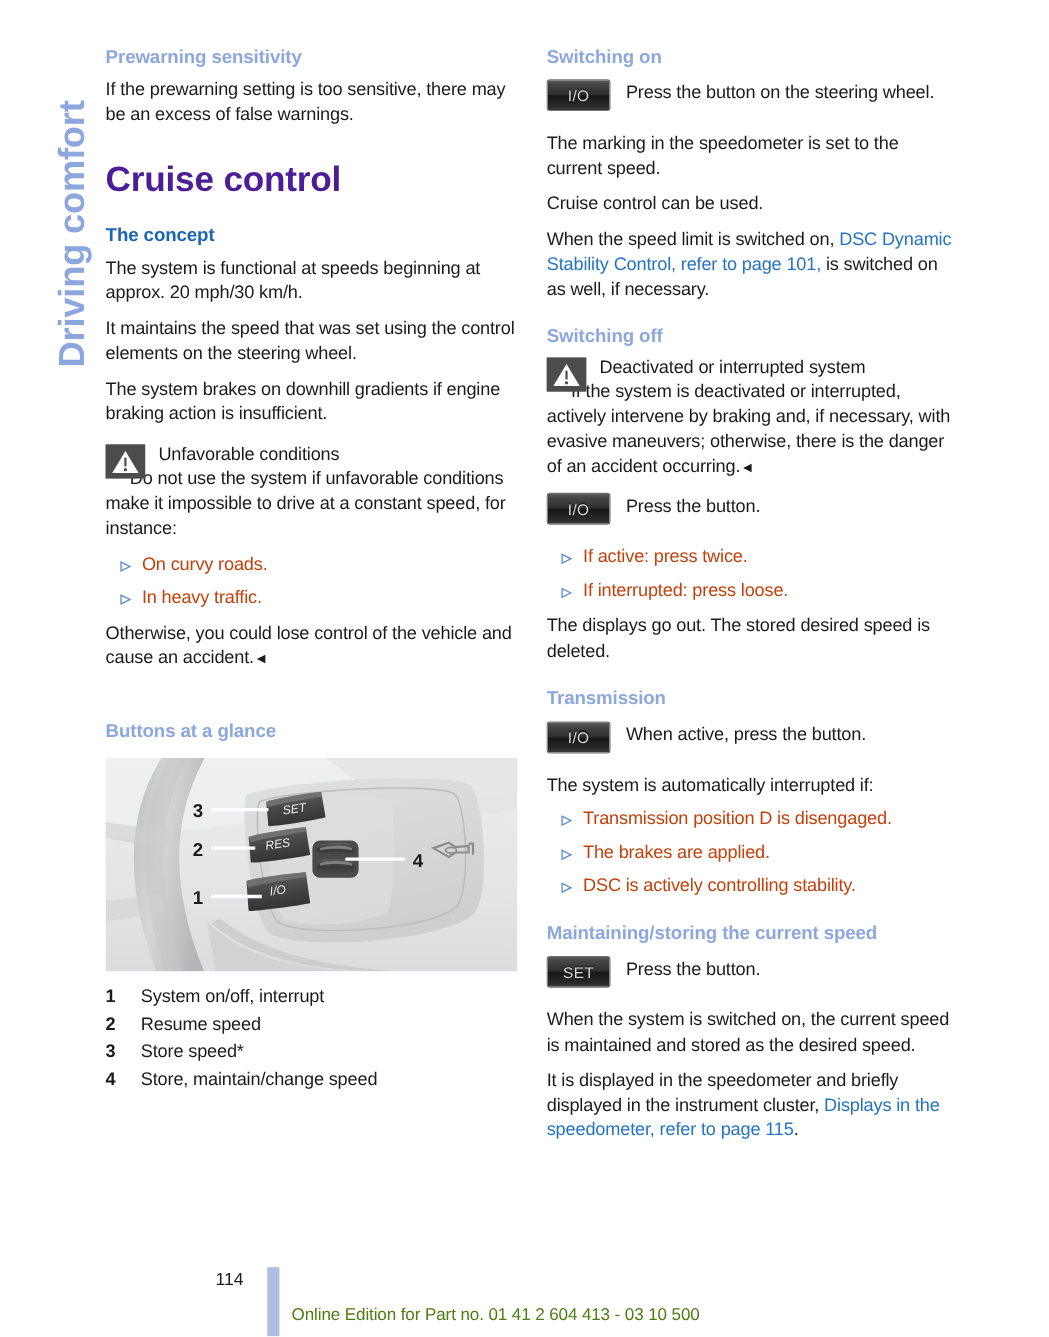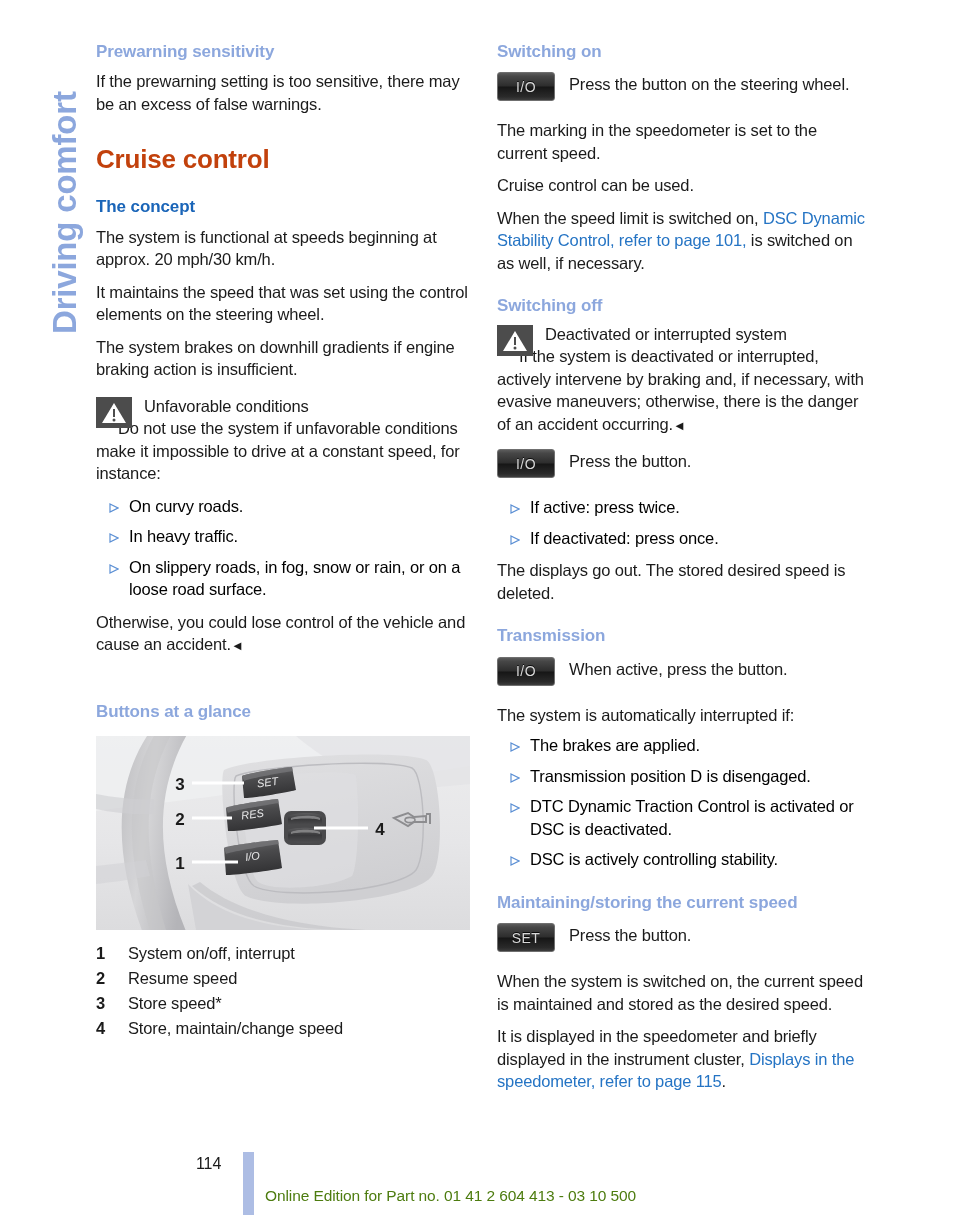--- a/index.html
+++ b/index.html
@@ -47,23 +47,23 @@
   .col {
     position: absolute;
     top: 42px;
     width: 374px;
   }
   .col-left  { left: 96px; }
   .col-right { left: 497px; }
 
   
   h1.title {
-    font-size: 26px;
+    font-size: 32px;
     font-weight: bold;
-    color: #c2410c;
+    color: #4c1d95;
     margin: 0 0 0 0;
     letter-spacing: -0.2px;
     line-height: 1.15;
   }
   h2.head2 {
     font-size: 17px;
     font-weight: bold;
     color: #1a65b8;
     margin: 0;
     letter-spacing: -0.1px;
@@ -104,21 +104,21 @@
   ul.bullets {
     list-style: none;
     margin: 0;
     padding: 0;
   }
   ul.bullets li {
     position: relative;
     padding-left: 33px;
     font-size: 16.5px;
     line-height: 22.5px;
-    color: #000000;
+    color: #c2410c;
     letter-spacing: -0.15px;
     margin-bottom: 8px;
   }
   ul.bullets li:last-child { margin-bottom: 0; }
   .tri {
     position: absolute;
     left: 6px;
     top: 8px;
     width: 0;
     height: 0;
@@ -299,28 +299,20 @@
         </span>
         <span>On curvy roads.</span>
       </li>
       <li>
         <span class="tri">
           <svg width="10" height="10" viewBox="0 0 10 10">
               <polygon points="1,1 9,5 1,9" fill="none" stroke="#5b8fd4" stroke-width="1.2"></polygon>
             </svg>
         </span>
         <span>In heavy traffic.</span>
-      </li>
-      <li>
-        <span class="tri">
-          <svg width="10" height="10" viewBox="0 0 10 10">
-              <polygon points="1,1 9,5 1,9" fill="none" stroke="#5b8fd4" stroke-width="1.2"></polygon>
-            </svg>
-        </span>
-        <span>On slippery roads, in fog, snow or rain, or on a loose road surface.</span>
       </li>
     </ul>
 
     <div class="sp-10"></div>
 
     <p class="body"><span>Otherwise, you could lose control of the vehicle and cause an accident.</span><span class="endmark">◄</span></p>
 
     <div class="sp-26"></div>
 
 
@@ -494,21 +486,21 @@
             </svg>
         </span>
         <span>If active: press twice.</span>
       </li>
       <li>
         <span class="tri">
           <svg width="10" height="10" viewBox="0 0 10 10">
               <polygon points="1,1 9,5 1,9" fill="none" stroke="#5b8fd4" stroke-width="1.2"></polygon>
             </svg>
         </span>
-        <span>If deactivated: press once.</span>
+        <span>If interrupted: press loose.</span>
       </li>
     </ul>
 
     <div class="sp-10"></div>
 
     <p class="body">The displays go out. The stored desired speed is deleted.</p>
 
     <div class="sp-22"></div>
 
     <h3 class="head3">Transmission</h3>
@@ -526,37 +518,29 @@
 
     <div class="sp-8"></div>
 
     <ul class="bullets">
       <li>
         <span class="tri">
           <svg width="10" height="10" viewBox="0 0 10 10">
               <polygon points="1,1 9,5 1,9" fill="none" stroke="#5b8fd4" stroke-width="1.2"></polygon>
             </svg>
         </span>
+        <span>Transmission position D is disengaged.</span>
+      </li>
+      <li>
+        <span class="tri">
+          <svg width="10" height="10" viewBox="0 0 10 10">
+              <polygon points="1,1 9,5 1,9" fill="none" stroke="#5b8fd4" stroke-width="1.2"></polygon>
+            </svg>
+        </span>
         <span>The brakes are applied.</span>
-      </li>
-      <li>
-        <span class="tri">
-          <svg width="10" height="10" viewBox="0 0 10 10">
-              <polygon points="1,1 9,5 1,9" fill="none" stroke="#5b8fd4" stroke-width="1.2"></polygon>
-            </svg>
-        </span>
-        <span>Transmission position D is disengaged.</span>
-      </li>
-      <li>
-        <span class="tri">
-          <svg width="10" height="10" viewBox="0 0 10 10">
-              <polygon points="1,1 9,5 1,9" fill="none" stroke="#5b8fd4" stroke-width="1.2"></polygon>
-            </svg>
-        </span>
-        <span>DTC Dynamic Traction Control is activated or DSC is deactivated.</span>
       </li>
       <li>
         <span class="tri">
           <svg width="10" height="10" viewBox="0 0 10 10">
               <polygon points="1,1 9,5 1,9" fill="none" stroke="#5b8fd4" stroke-width="1.2"></polygon>
             </svg>
         </span>
         <span>DSC is actively controlling stability.</span>
       </li>
     </ul>

